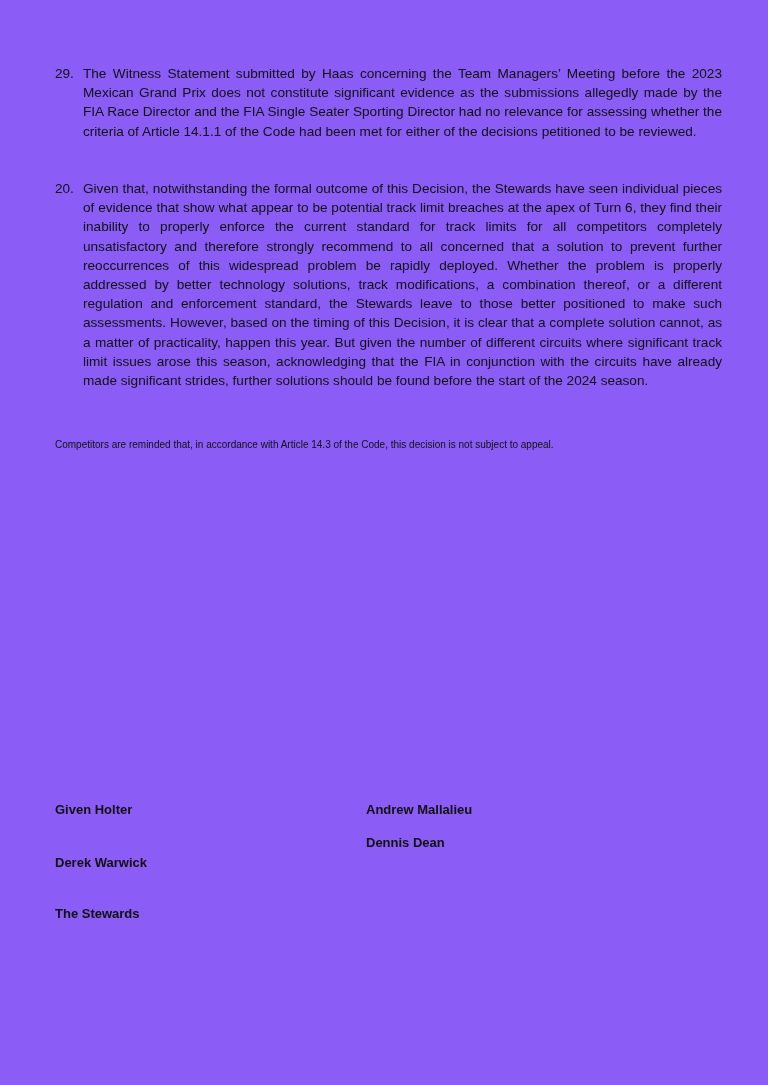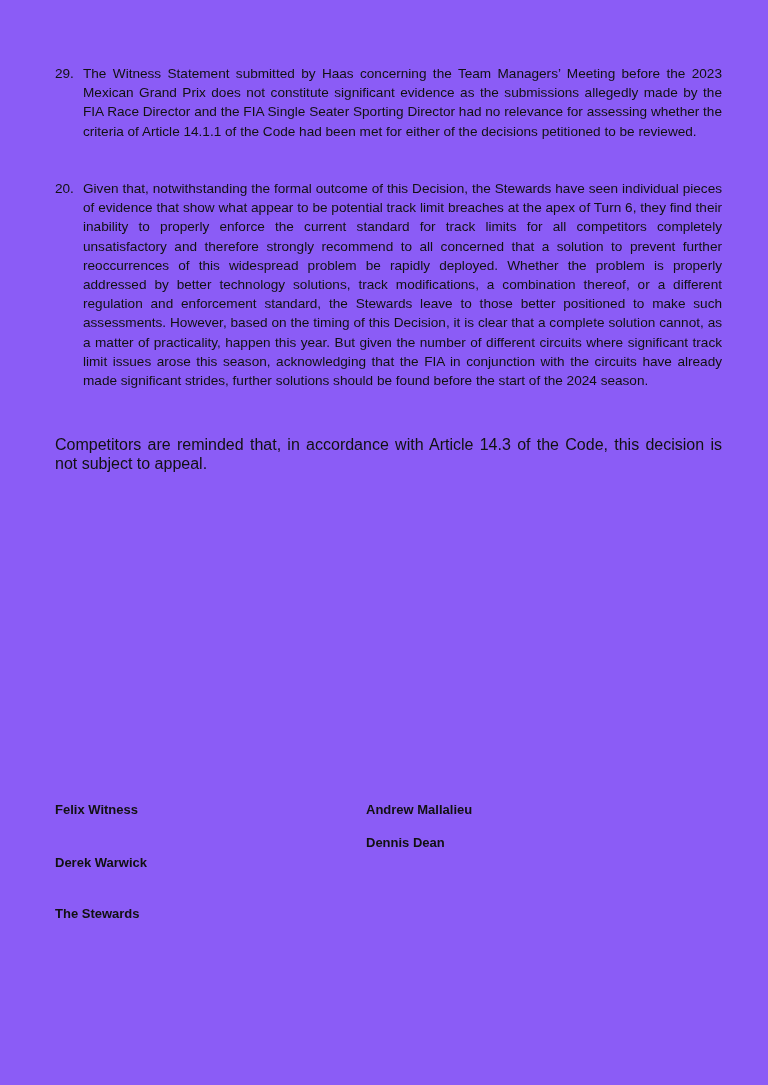--- a/index.html
+++ b/index.html
@@ -2,41 +2,41 @@
 <html><head>
   <meta charset="utf-8">
   <style>
     html, body { margin: 0; padding: 0; background: #ffffff; }
     body { width: 768px; height: 1085px; position: relative; overflow: hidden;
       font-family: "Liberation Sans", sans-serif; color: #111; }
     .page { position: absolute; left: 0; top: 0; width: 768px; height: 1085px; background: #8b5cf6; }
     .item { position: absolute; left: 55px; width: 667px; font-size: 13.6px; line-height: 19.2px; text-align: justify; }
     .item .num { position: absolute; left: 0; top: 0; }
     .item .text { margin-left: 28px; display: block; }
-    .para { position: absolute; left: 55px; width: 667px; font-size: 16px; line-height: 19.2px; text-align: justify; }
+    .para { position: absolute; left: 55px; width: 667px; font-size: 10px; line-height: 19.2px; text-align: justify; }
     .sig { position: absolute; font-weight: bold; font-size: 13px; }
   </style>
 </head>
 <body>
 
 <div class="page">
 
   <div class="item" style="top:64px;">
     <span class="num">29.</span>
     <span class="text">The Witness Statement submitted by Haas concerning the Team Managers’ Meeting before the 2023 Mexican Grand Prix does not constitute significant evidence as the submissions allegedly made by the FIA Race Director and the FIA Single Seater Sporting Director had no relevance for assessing whether the criteria of Article 14.1.1 of the Code had been met for either of the decisions petitioned to be reviewed.</span>
   </div>
 
   <div class="item" style="top:179px;">
     <span class="num">20.</span>
     <span class="text">Given that, notwithstanding the formal outcome of this Decision, the Stewards have seen individual pieces of evidence that show what appear to be potential track limit breaches at the apex of Turn 6, they find their inability to properly enforce the current standard for track limits for all competitors completely unsatisfactory and therefore strongly recommend to all concerned that a solution to prevent further reoccurrences of this widespread problem be rapidly deployed. Whether the problem is properly addressed by better technology solutions, track modifications, a combination thereof, or a different regulation and enforcement standard, the Stewards leave to those better positioned to make such assessments.  However, based on the timing of this Decision, it is clear that a complete solution cannot, as a matter of practicality, happen this year. But given the number of different circuits where significant track limit issues arose this season, acknowledging that the FIA in conjunction with the circuits have already made significant strides, further solutions should be found before the start of the 2024 season.</span>
   </div>
 
   <div class="para" style="top:435px;">Competitors are reminded that, in accordance with Article 14.3 of the Code, this decision is not subject to appeal.</div>
 
 
-  <div class="sig" style="left:55px; top:802px;">Felix Witness</div>
+  <div class="sig" style="left:55px; top:802px;">Given Holter</div>
   <div class="sig" style="left:55px; top:855px;text-align:center;">Derek Warwick</div>
   <div class="sig" style="left:55px; top:906px;">The Stewards</div>
 
   <div class="sig" style="left:366px; top:802px;">Andrew Mallalieu</div>
   <div class="sig" style="left:366px; top:835px;">Dennis Dean</div>
 
 </div>
 
 </body></html>

